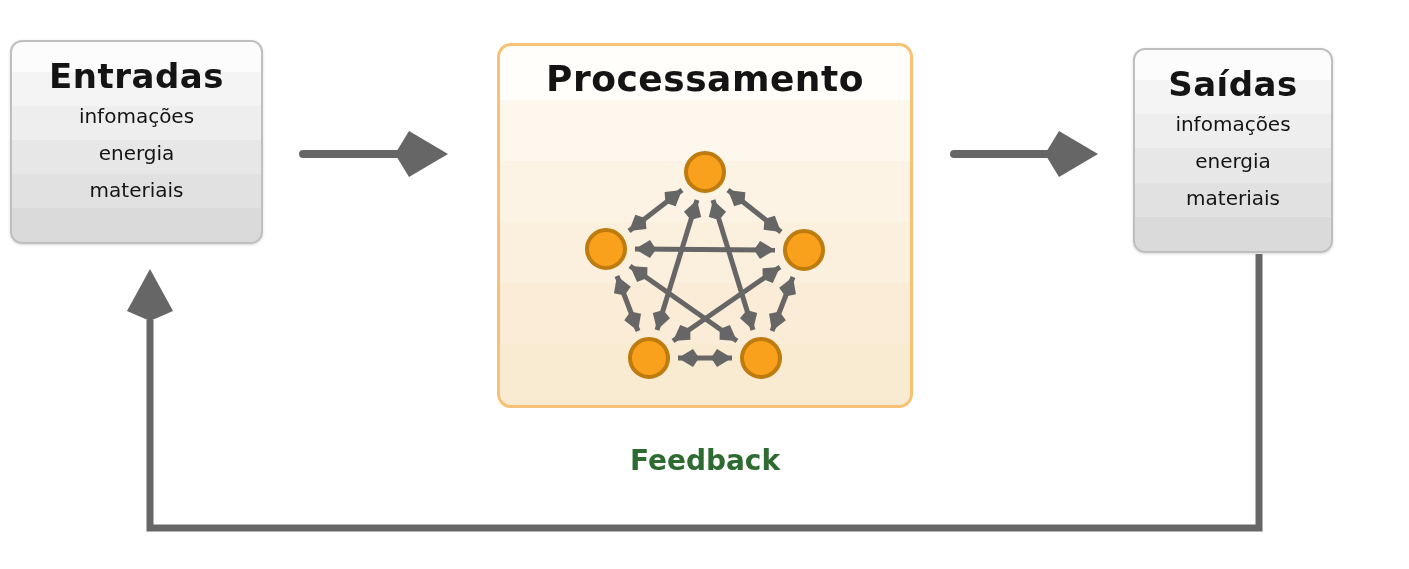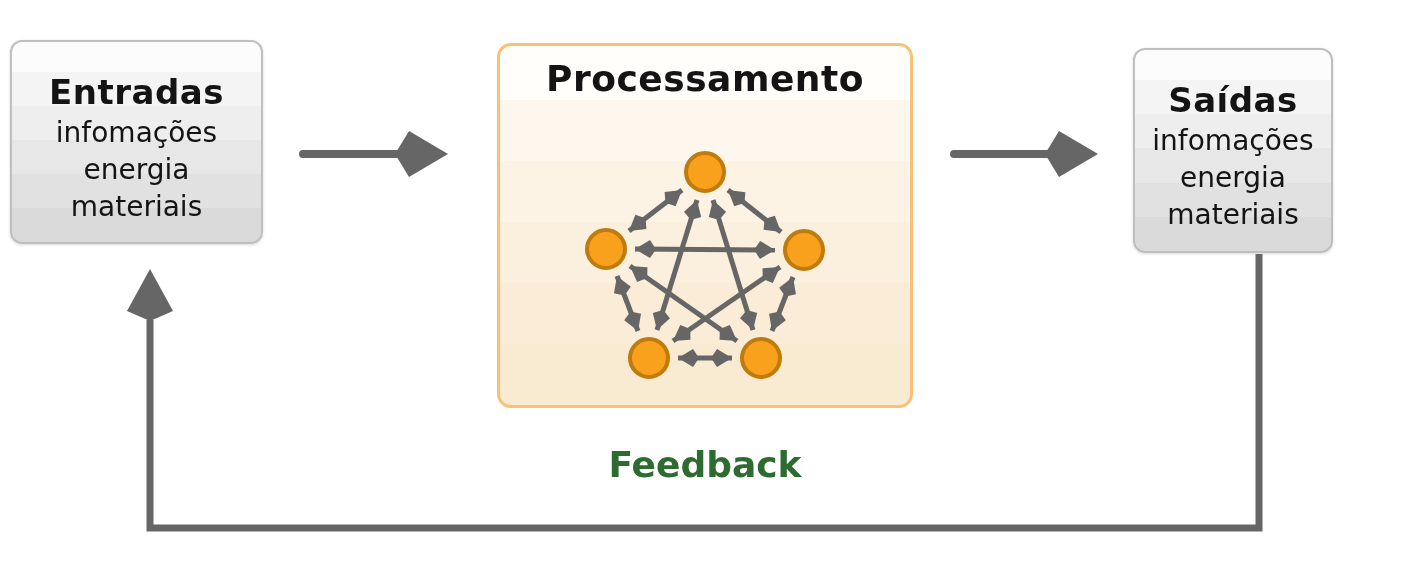--- a/index.html
+++ b/index.html
@@ -15,42 +15,42 @@
     border:2px solid #bfbfbf;
     border-radius:12px;
     background:linear-gradient(to bottom,
       #fcfcfc 0%,#fcfcfc 15%,
       #f4f4f4 15%,#f4f4f4 32%,
       #eeeeee 32%,#eeeeee 49%,
       #e7e7e7 49%,#e7e7e7 66%,
       #e1e1e1 66%,#e1e1e1 83%,
       #dadada 83%,#dadada 100%);
     box-shadow:0 1px 3px rgba(0,0,0,0.15);
-    padding-top:28px;
+    padding-top:12px;
   }
   .orange-box{
     border:3px solid #f8c276;
     border-radius:14px;
     background:linear-gradient(to bottom,
       #fffefb 0%,#fffefb 15%,
       #fdf7ed 15%,#fdf7ed 32%,
       #fcf3e5 32%,#fcf3e5 49%,
       #fbefdd 49%,#fbefdd 66%,
       #faecd7 66%,#faecd7 83%,
       #f9ead2 83%,#f9ead2 100%);
   }
   #entradas-box{left:10px;top:40px;width:253px;height:204px;}
   #saidas-box{left:1133px;top:48px;width:200px;height:205px;}
   #processamento-box{left:497px;top:43px;width:416px;height:365px;}
   .box-title{font-size:34px;font-weight:bold;line-height:44px;letter-spacing:0.5px;}
-  .box-line{font-size:28px;line-height:37px;}
+  .box-line{font-size:20px;line-height:37px;}
   .proc-title{font-size:36px;font-weight:bold;margin-top:12px;letter-spacing:0.5px;}
   .feedback-label{
     position:absolute;left:497px;top:444px;width:416px;
-    text-align:center;font-size:36px;font-weight:bold;color:#2e6b31;
+    text-align:center;font-size:28px;font-weight:bold;color:#2e6b31;
   }
   svg.overlay{position:absolute;left:0;top:0;pointer-events:none;}
   .gray-shape{fill:#666666;}
   .gray-line{stroke:#666666;fill:none;}
   .net-edge{stroke:#666666;stroke-width:5;}
   .net-node{fill:#f9a01c;stroke:#be7b0e;stroke-width:4;}
 </style>
 </head>
 <body>
 

